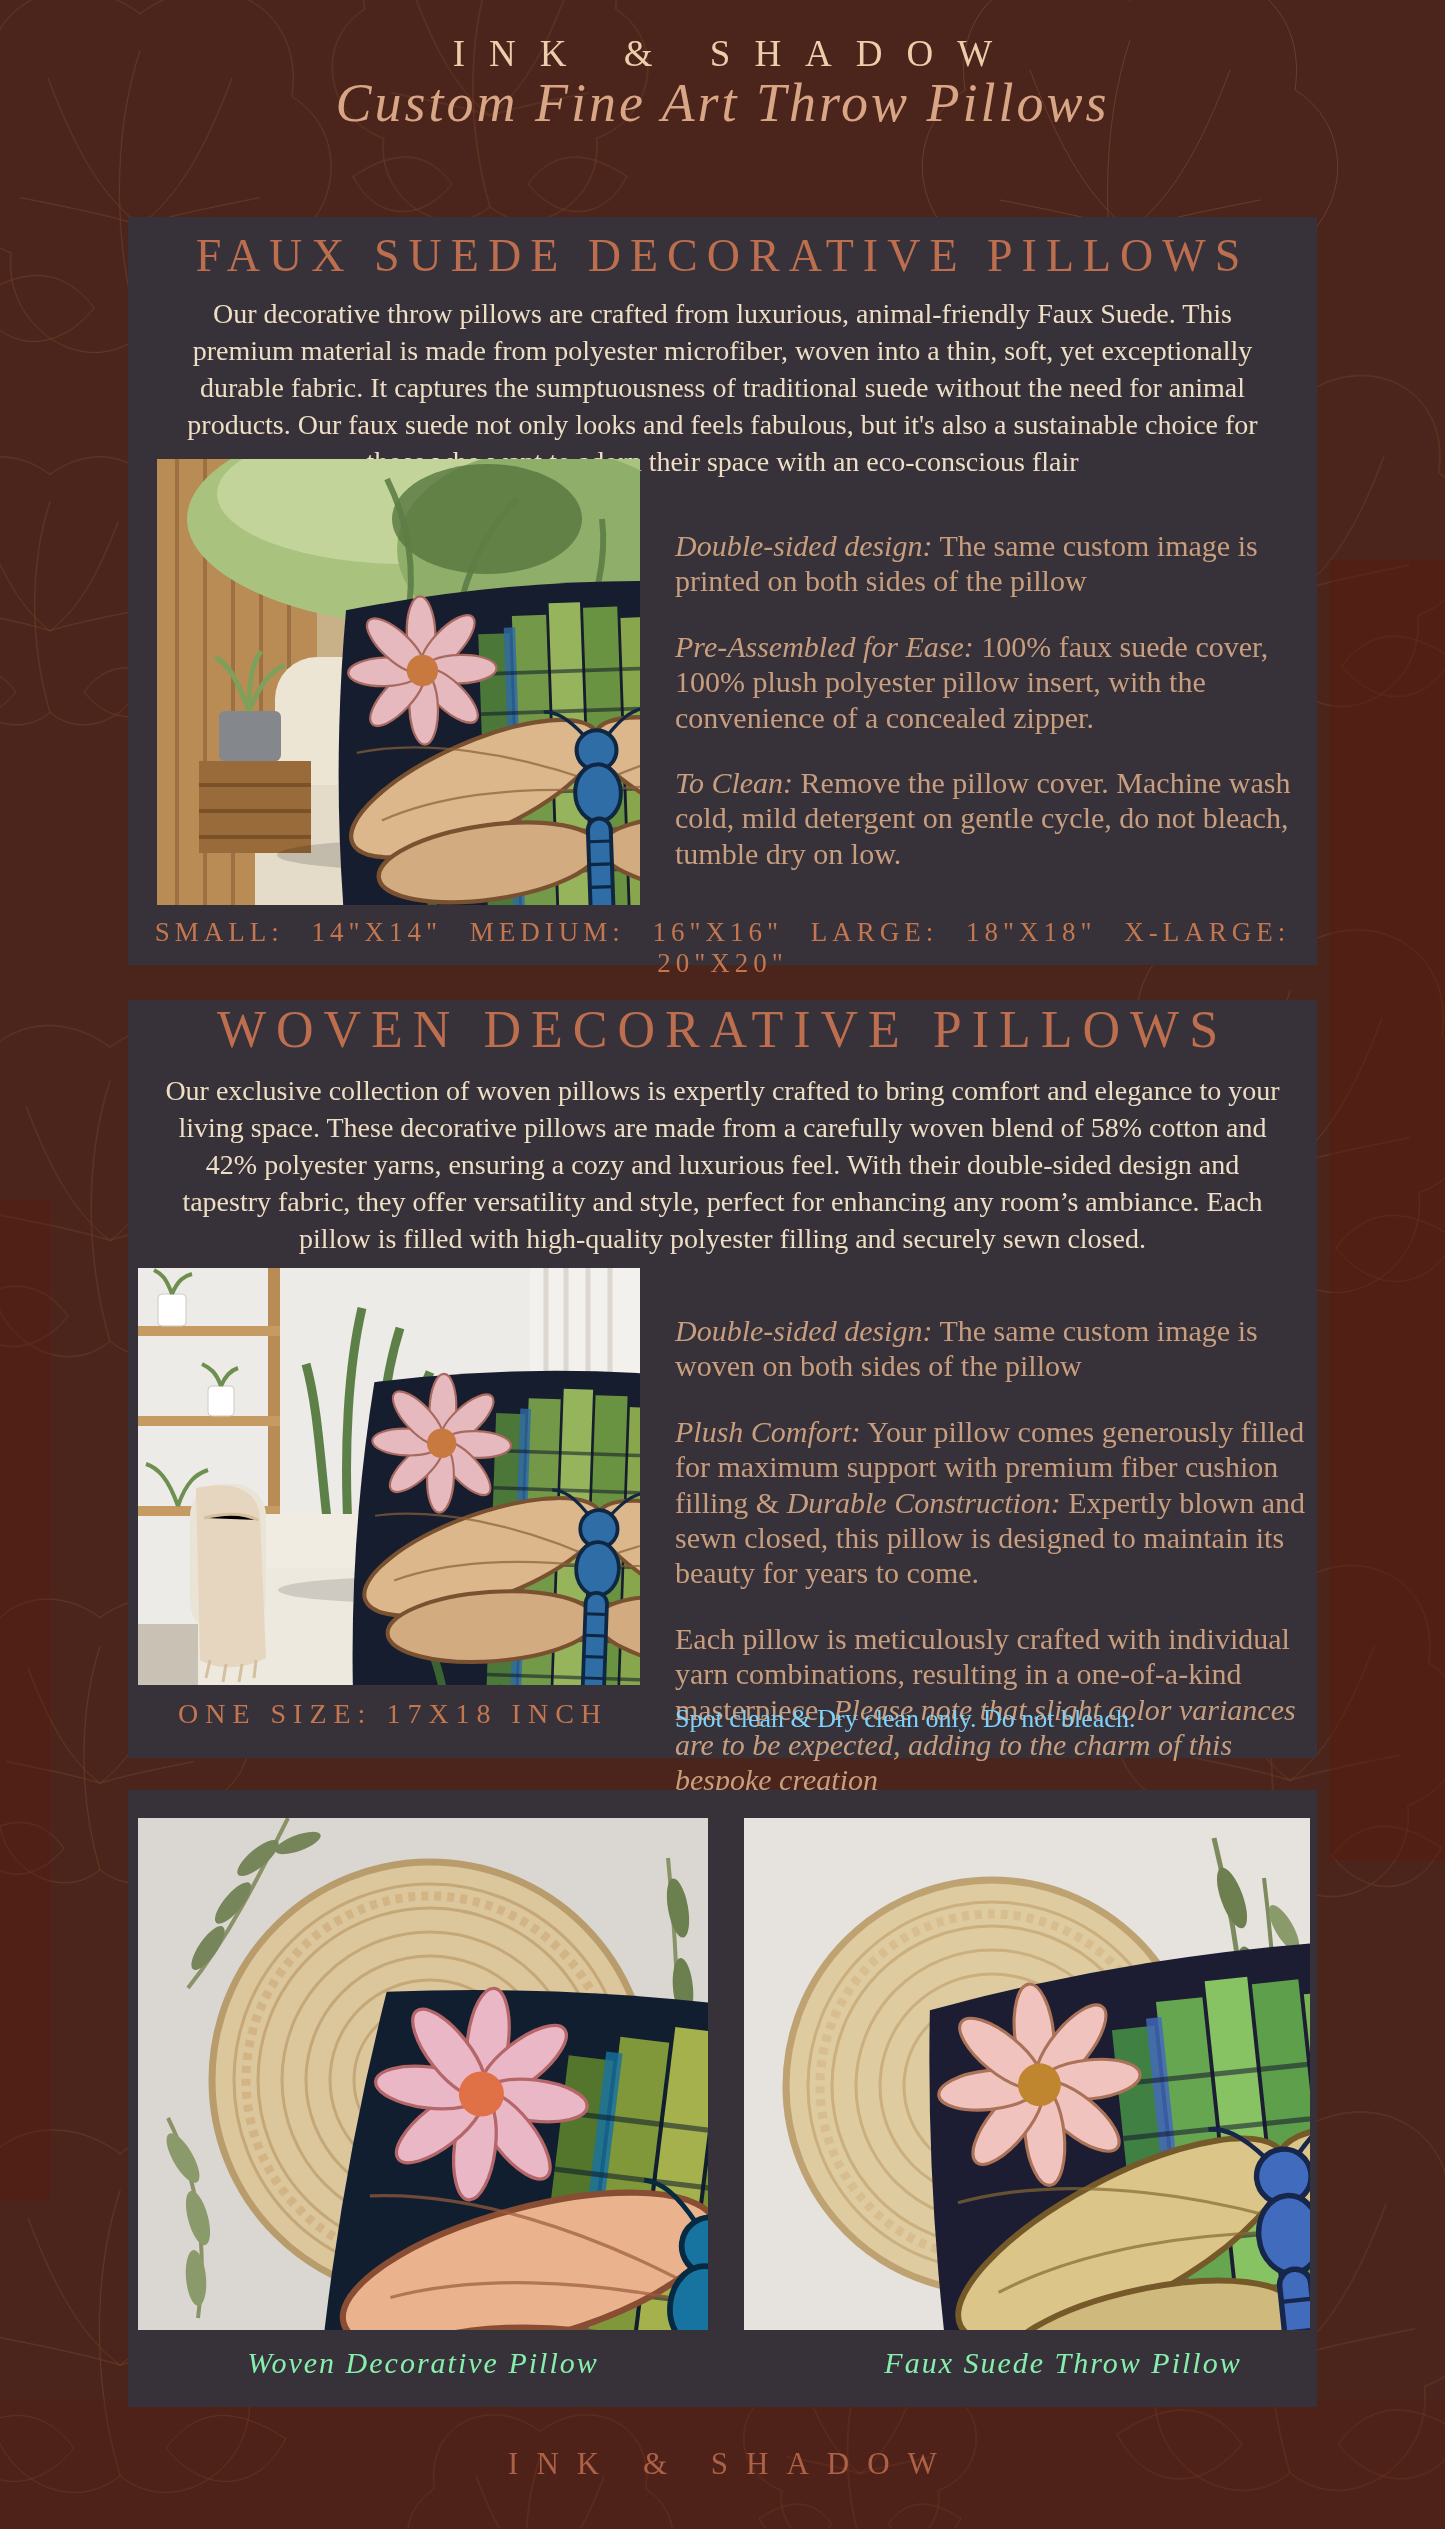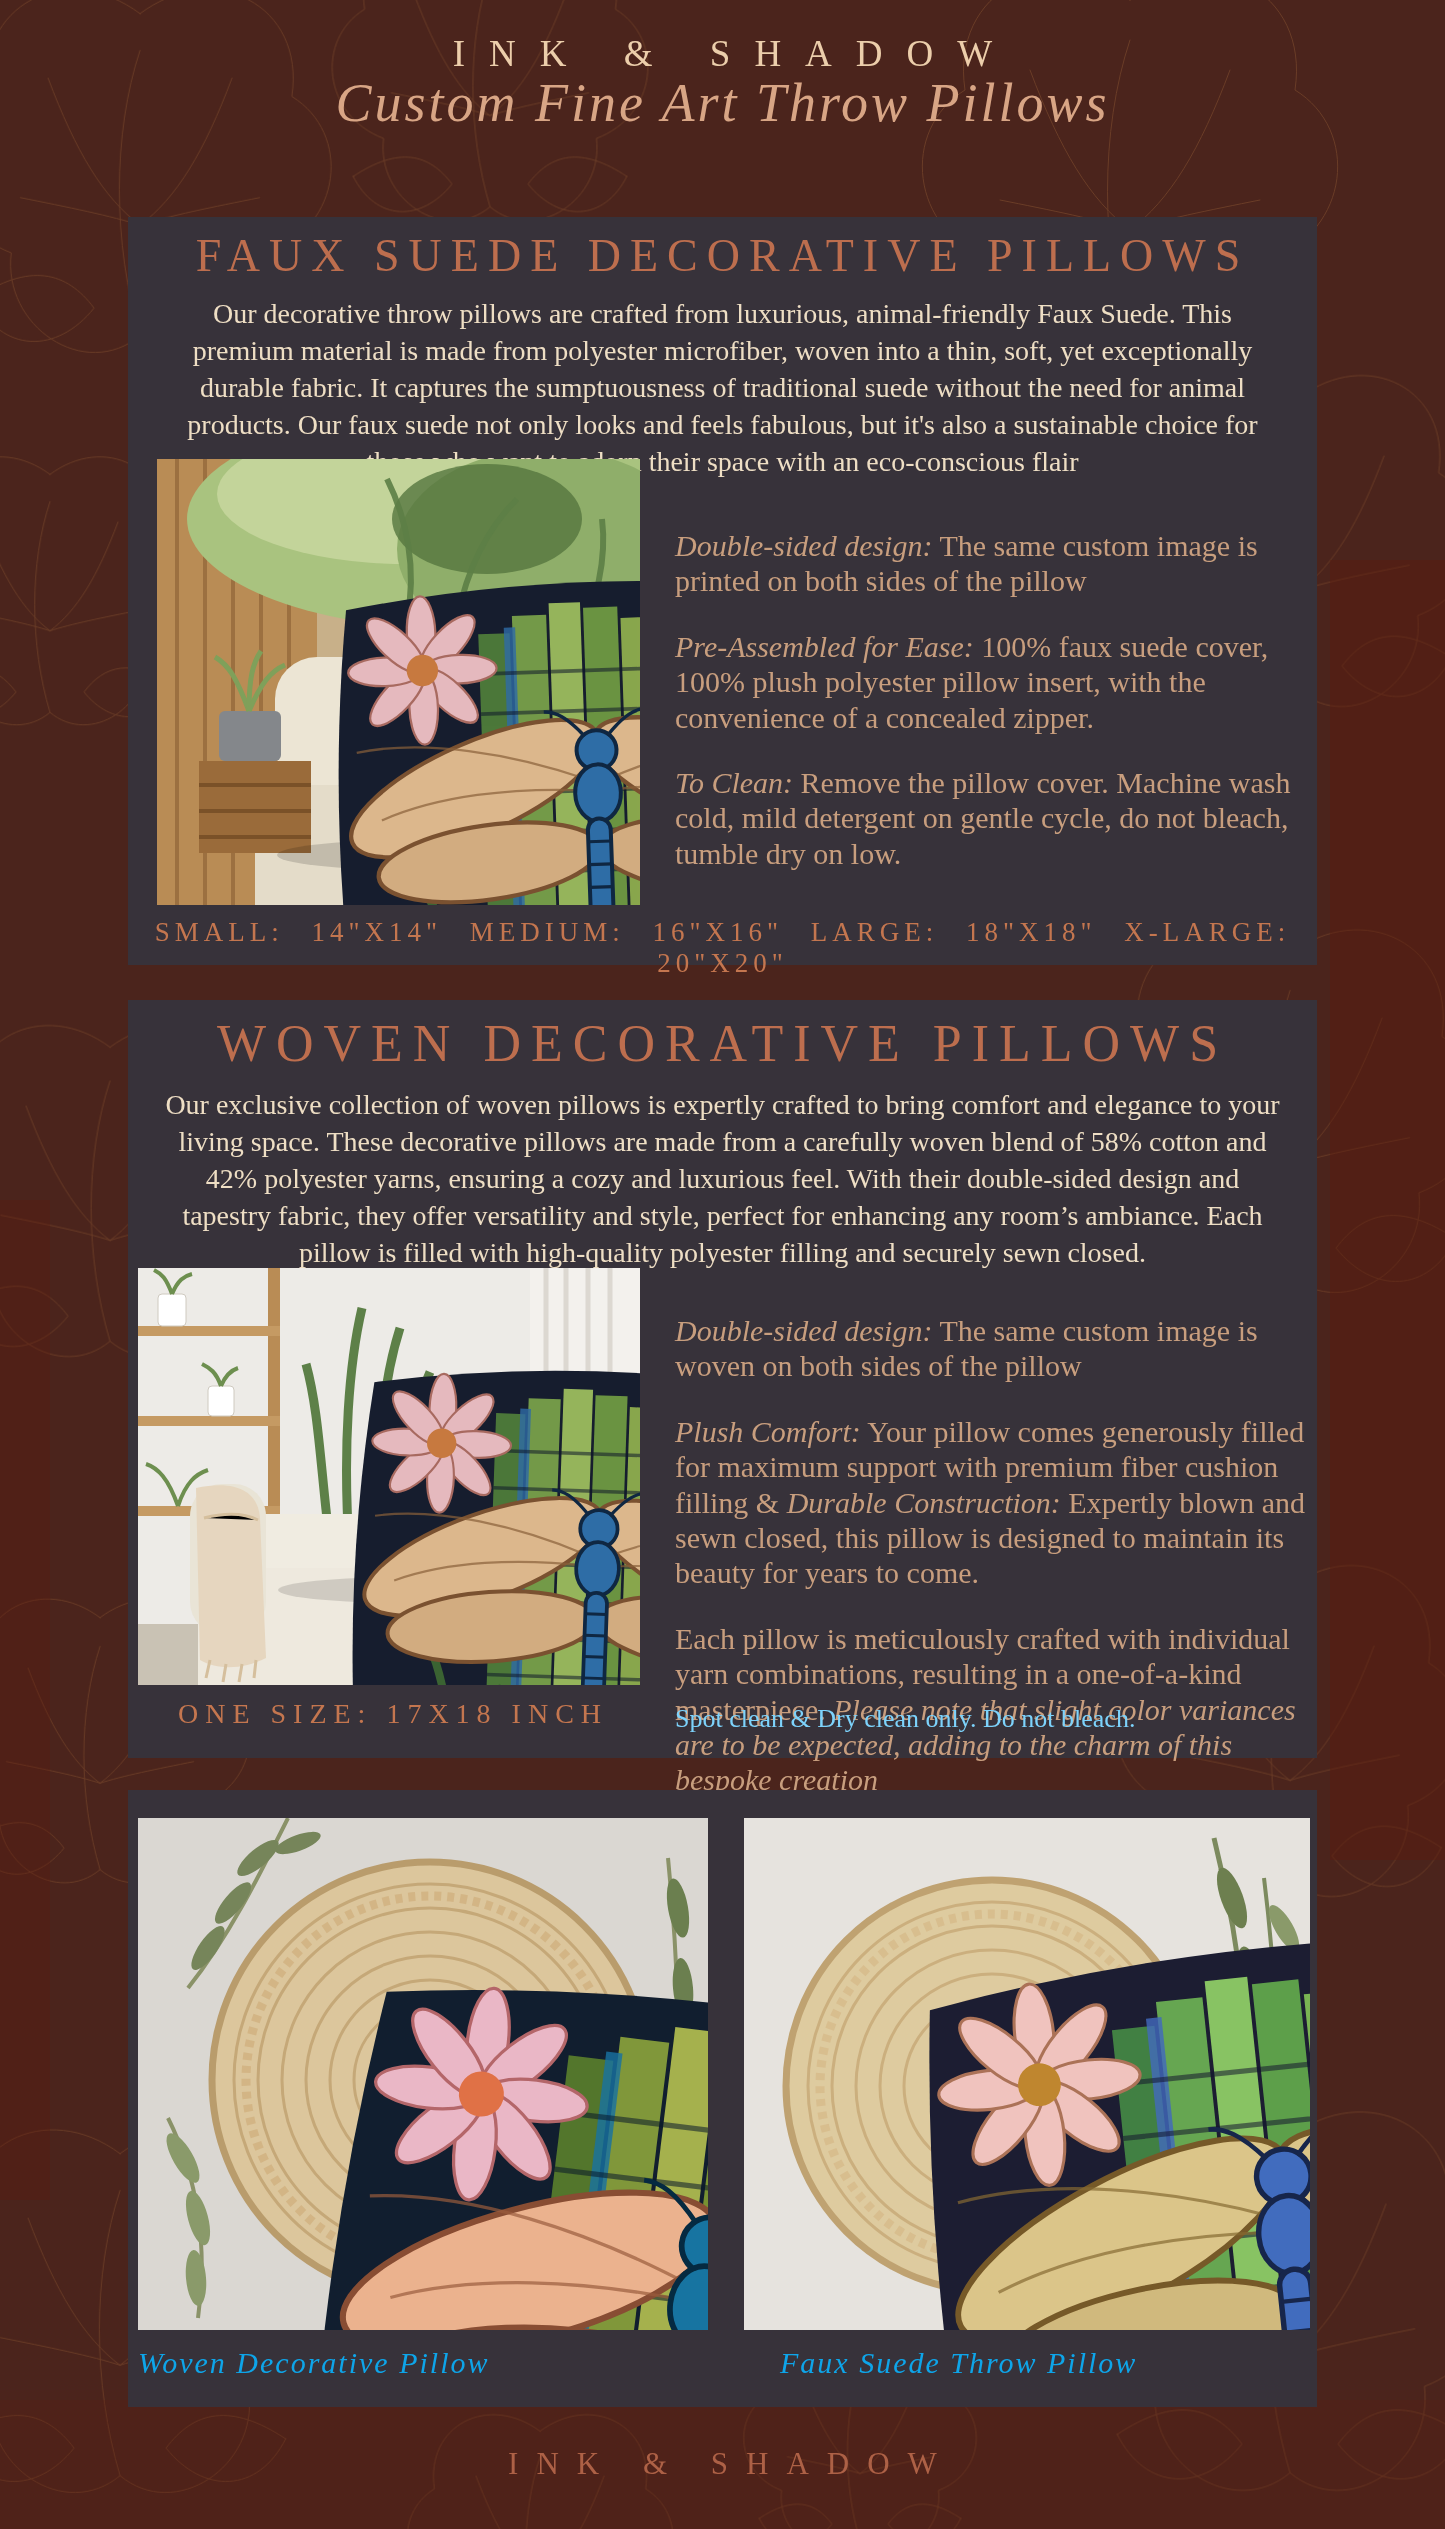--- a/index.html
+++ b/index.html
@@ -14,21 +14,21 @@
   .p2{top:1000px;height:758px}
   .p3{top:1790px;height:617px}
 
   .brand-title{position:absolute;top:32px;left:0;width:100%;text-align:center;
     color:#ecceab;font-size:37px;letter-spacing:24px;text-indent:24px;font-weight:400}
   .brand-tagline{position:absolute;top:72px;left:0;width:100%;text-align:center;
     color:#d8a585;font-size:54px;font-style:italic;letter-spacing:3px;font-weight:400}
 
   .sec-title{position:relative;text-align:center;color:#bd6e4e;font-weight:400}
   .p1 .sec-title{margin:0;padding-top:12px;font-size:46px;letter-spacing:9px}
-  .p2 .sec-title{margin:0;padding-top:14px;font-size:52px;letter-spacing:10px}
+  .p2 .sec-title{margin:0;font-size:52px;letter-spacing:10px}
 
   .intro{position:relative;margin:14px auto 0;width:1125px;text-align:center;
     color:#eedec4;font-size:28px;line-height:1.32}
 
   .photo{position:absolute;overflow:hidden;background:#222}
   .photo svg{width:100%;height:100%}
   .ph1{left:29px;top:242px;width:483px;height:446px}
   .ph2{left:10px;top:268px;width:502px;height:417px}
   .ph3{left:10px;top:28px;width:570px;height:512px}
   .ph4{left:616px;top:28px;width:566px;height:512px}
@@ -39,21 +39,21 @@
   .p2 .features{top:283px}
   .feature{margin-bottom:26px}
   .feature em{font-style:italic}
 
   .sizes-line{position:absolute;top:700px;left:0;width:100%;text-align:center;
     color:#c4764f;font-size:27px;letter-spacing:5px;word-spacing:16px}
   .one-size{position:absolute;top:698px;left:20px;width:490px;text-align:center;
     color:#c4764f;font-size:28px;letter-spacing:7px}
   .care{position:absolute;top:704px;left:547px;width:640px;color:#7dd3fc;font-size:26px}
 
-  .caption{position:absolute;top:556px;text-align:left;color:#0ea5e9;
+  .caption{position:absolute;top:556px;text-align:center;color:#86efac;
     font-size:30px;font-style:italic;letter-spacing:2px}
   .cap-left{left:10px;width:570px}
   .cap-right{left:652px;width:566px}
 
   .footer-brand{position:absolute;top:2446px;left:0;width:100%;text-align:center;
     color:#ad6146;font-size:31px;letter-spacing:18px;text-indent:18px}
 </style>
 </head>
 <body>
 

